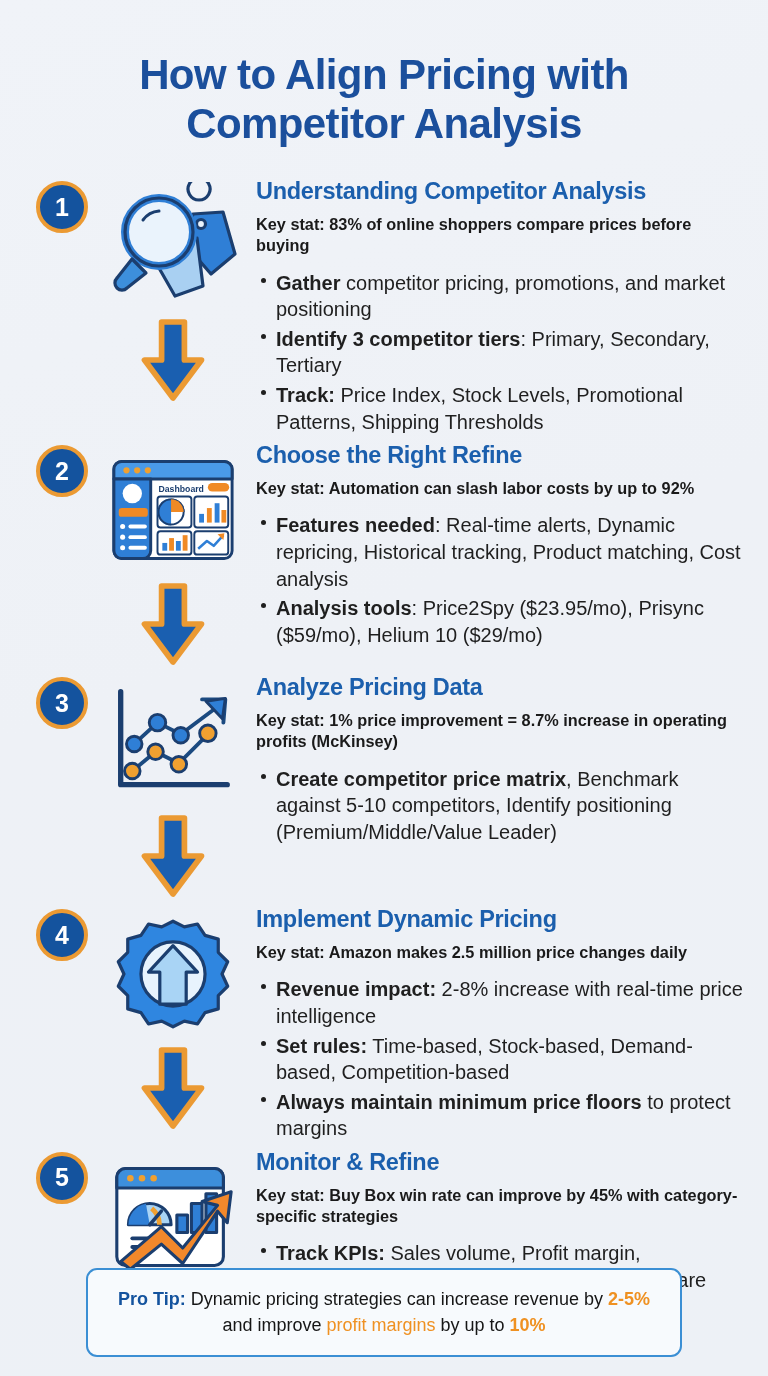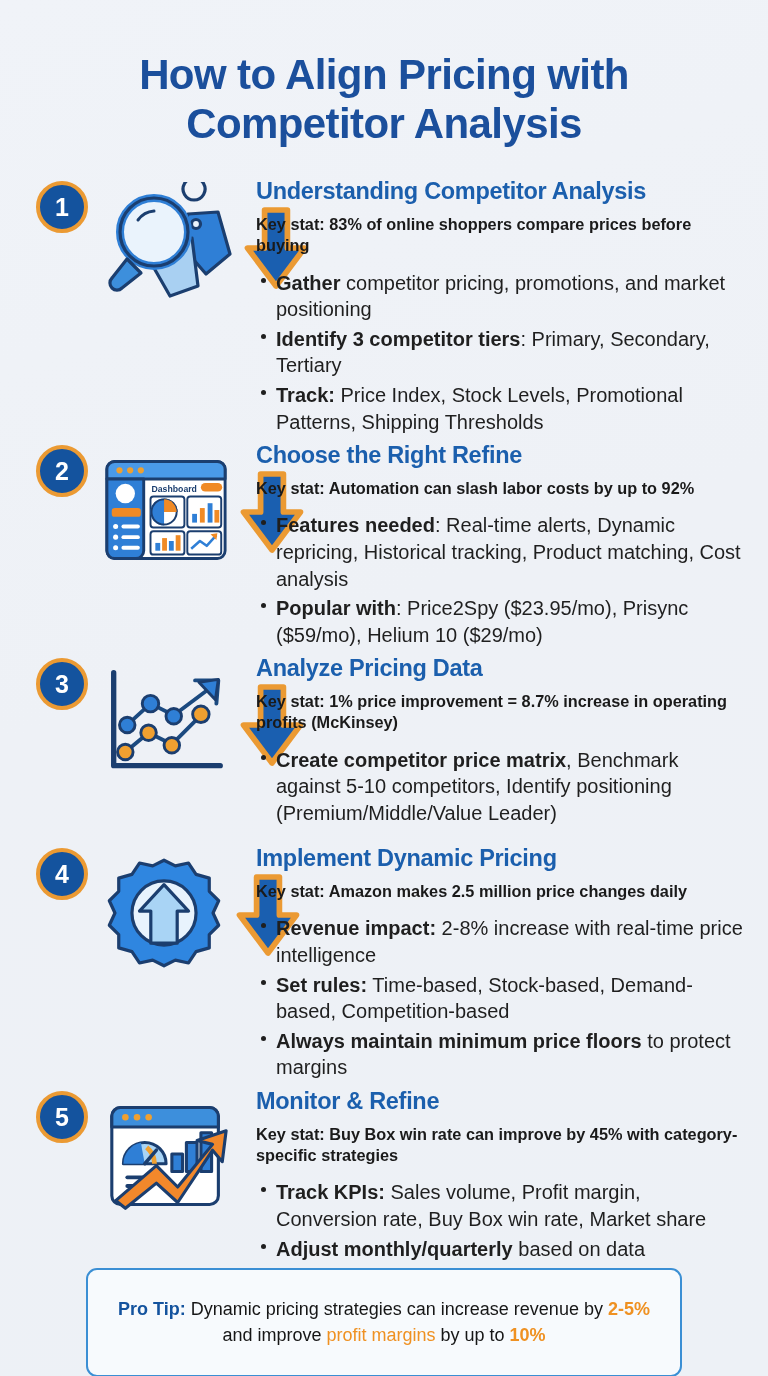--- a/index.html
+++ b/index.html
@@ -47,21 +47,21 @@
     background: #14539e;
     border: 4px solid #eb9a33;
     color: #ffffff;
     font-size: 25px;
     font-weight: 700;
     display: flex; align-items: center; justify-content: center;
     line-height: 1;
   }
   .icon-col {
     width: 150px; flex: 0 0 150px;
-    display: flex; flex-direction: row; align-items: center;
+    display: flex; flex-direction: column; align-items: center;
     padding-top: 8px;
   }
   .icon-box { width: 140px; height: 128px; display: flex; align-items: center; justify-content: center; }
   .arrow-wrap { margin-top: 4px; height: 92px; display: flex; align-items: center; justify-content: center; }
   .text-col { flex: 1 1 auto; padding-top: 4px; padding-left: 8px; }
 
   .step-title {
     font-size: 23.5px;
     font-weight: 700;
     color: #1b5fad;
@@ -93,21 +93,21 @@
     background: #1f1f1f;
   }
   ul.bullets li b { font-weight: 700; }
 
   
   .protip {
     position: absolute;
     left: 86px;
     top: 1268px;
     width: 596px;
-    padding: 27px 24px;
+    padding: 17px 24px;
     background: #f7fafd;
     border: 2.5px solid #3b8fd4;
     border-radius: 11px;
     text-align: center;
     font-size: 18px;
     line-height: 1.42;
     color: #161616;
   }
   .protip .lbl { color: #14539e; font-weight: 700; }
   .protip .hl { color: #ef9122; font-weight: 700; }
@@ -223,21 +223,21 @@
           <svg viewBox="0 0 80 88" width="76" height="84">
             <path d="M28 4 L52 4 L52 44 L70 44 L40 84 L10 44 L28 44 Z" fill="#1a5fb0" stroke="#eb9a33" stroke-width="6" stroke-linejoin="round"></path>
           </svg>
         </div>
       </div>
       <div class="text-col">
         <div class="step-title">Choose the Right Refine</div>
         <div class="keystat">Key stat: Automation can slash labor costs by up to 92%</div>
         <ul class="bullets">
           <li><b>Features needed</b><span>: Real-time alerts, Dynamic repricing, Historical tracking, Product matching, Cost analysis</span></li>
-          <li><b>Popular with</b><span>: Price2Spy ($23.95/mo), Prisync ($59/mo), Helium 10 ($29/mo)</span></li>
+          <li><b>Analysis tools</b><span>: Price2Spy ($23.95/mo), Prisync ($59/mo), Helium 10 ($29/mo)</span></li>
         </ul>
       </div>
     </div>
 
     <div class="step">
       <div class="badge-col">
         <div class="badge">3</div>
       </div>
       <div class="icon-col">
         <div class="icon-box">

